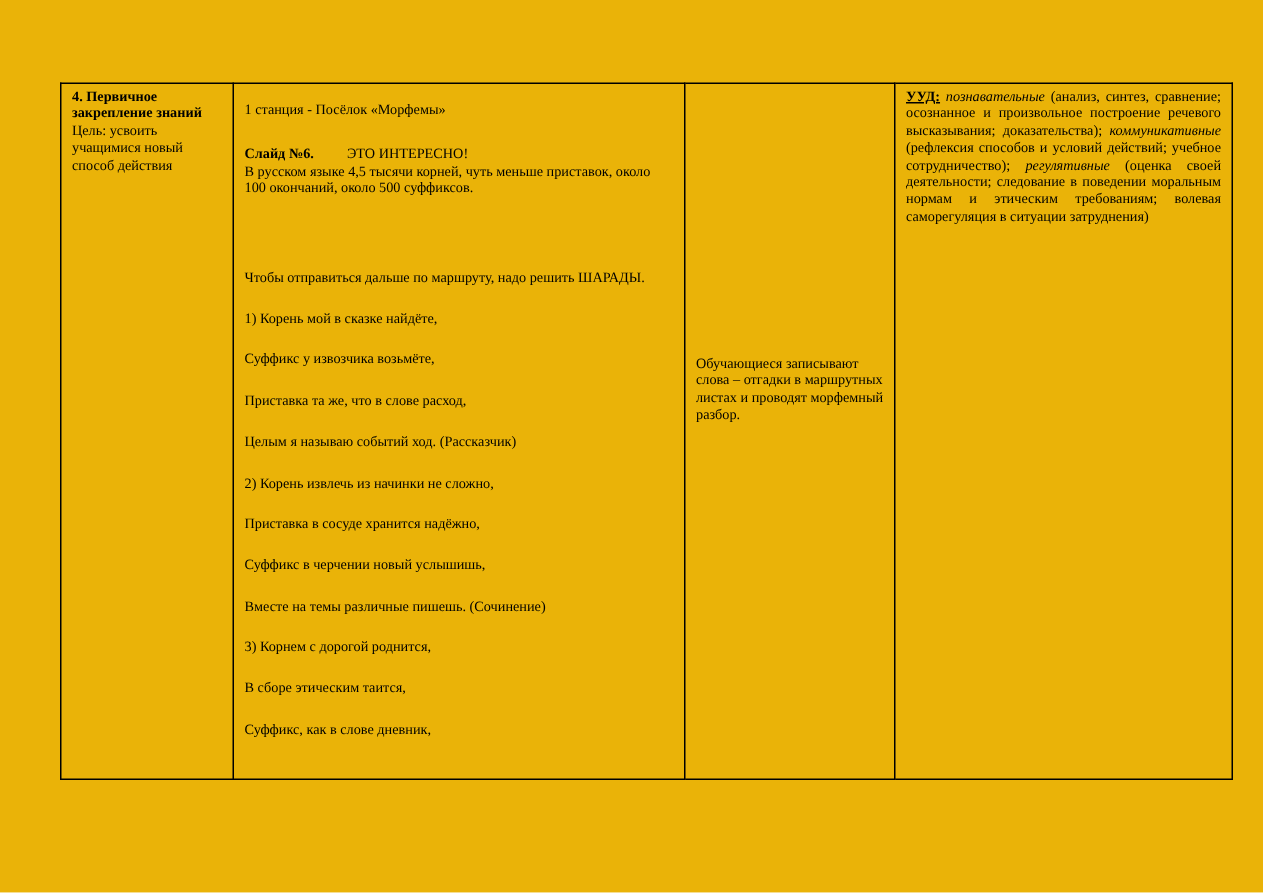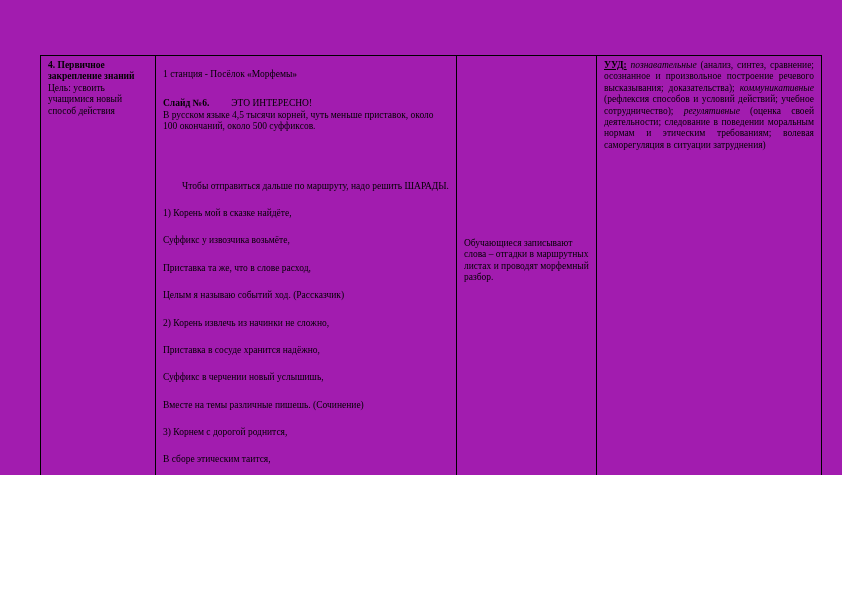--- a/index.html
+++ b/index.html
@@ -3,22 +3,22 @@
 <meta charset="utf-8">
 <style>
   html, body {
     margin: 0;
     padding: 0;
     background: #ffffff;
   }
   .page {
     position: relative;
     width: 842px;
-    height: 475px;
-    background: #a21caf;
+    height: 595px;
+    background: #eab308;
     font-family: "Liberation Serif", serif;
     color: #000000;
     overflow: hidden;
   }
   table.lesson-table {
     position: absolute;
     left: 40px;
     top: 55px;
     width: 781px;
     height: 465px;
@@ -33,21 +33,21 @@
     line-height: 1.2;
   }
   .cell-stage { font-weight: bold; }
   .cell-stage .goal { font-weight: normal; }
 
   .cell-content { padding-top: 13px !important; }
   .cell-content p { margin: 0; }
   .p-station { margin-bottom: 18px !important; }
   .p-slide   { margin-bottom: 0 !important; }
   .p-fact    { margin-bottom: 48px !important; }
-  .p-task    { margin-bottom: 16px !important; text-align: right; }
+  .p-task    { margin-bottom: 16px !important; }
   .p-line    { margin-bottom: 16px !important; }
   .slide-label { font-weight: bold; }
   .slide-gap { display: inline-block; width: 22px; }
 
   .cell-students { padding-top: 182px !important; }
 
   .cell-uud { text-align: justify; }
   .cell-uud p { margin: 0; }
   .uud-label { font-weight: bold; text-decoration: underline; }
   .uud-term  { font-weight: normal; font-style: italic; }

